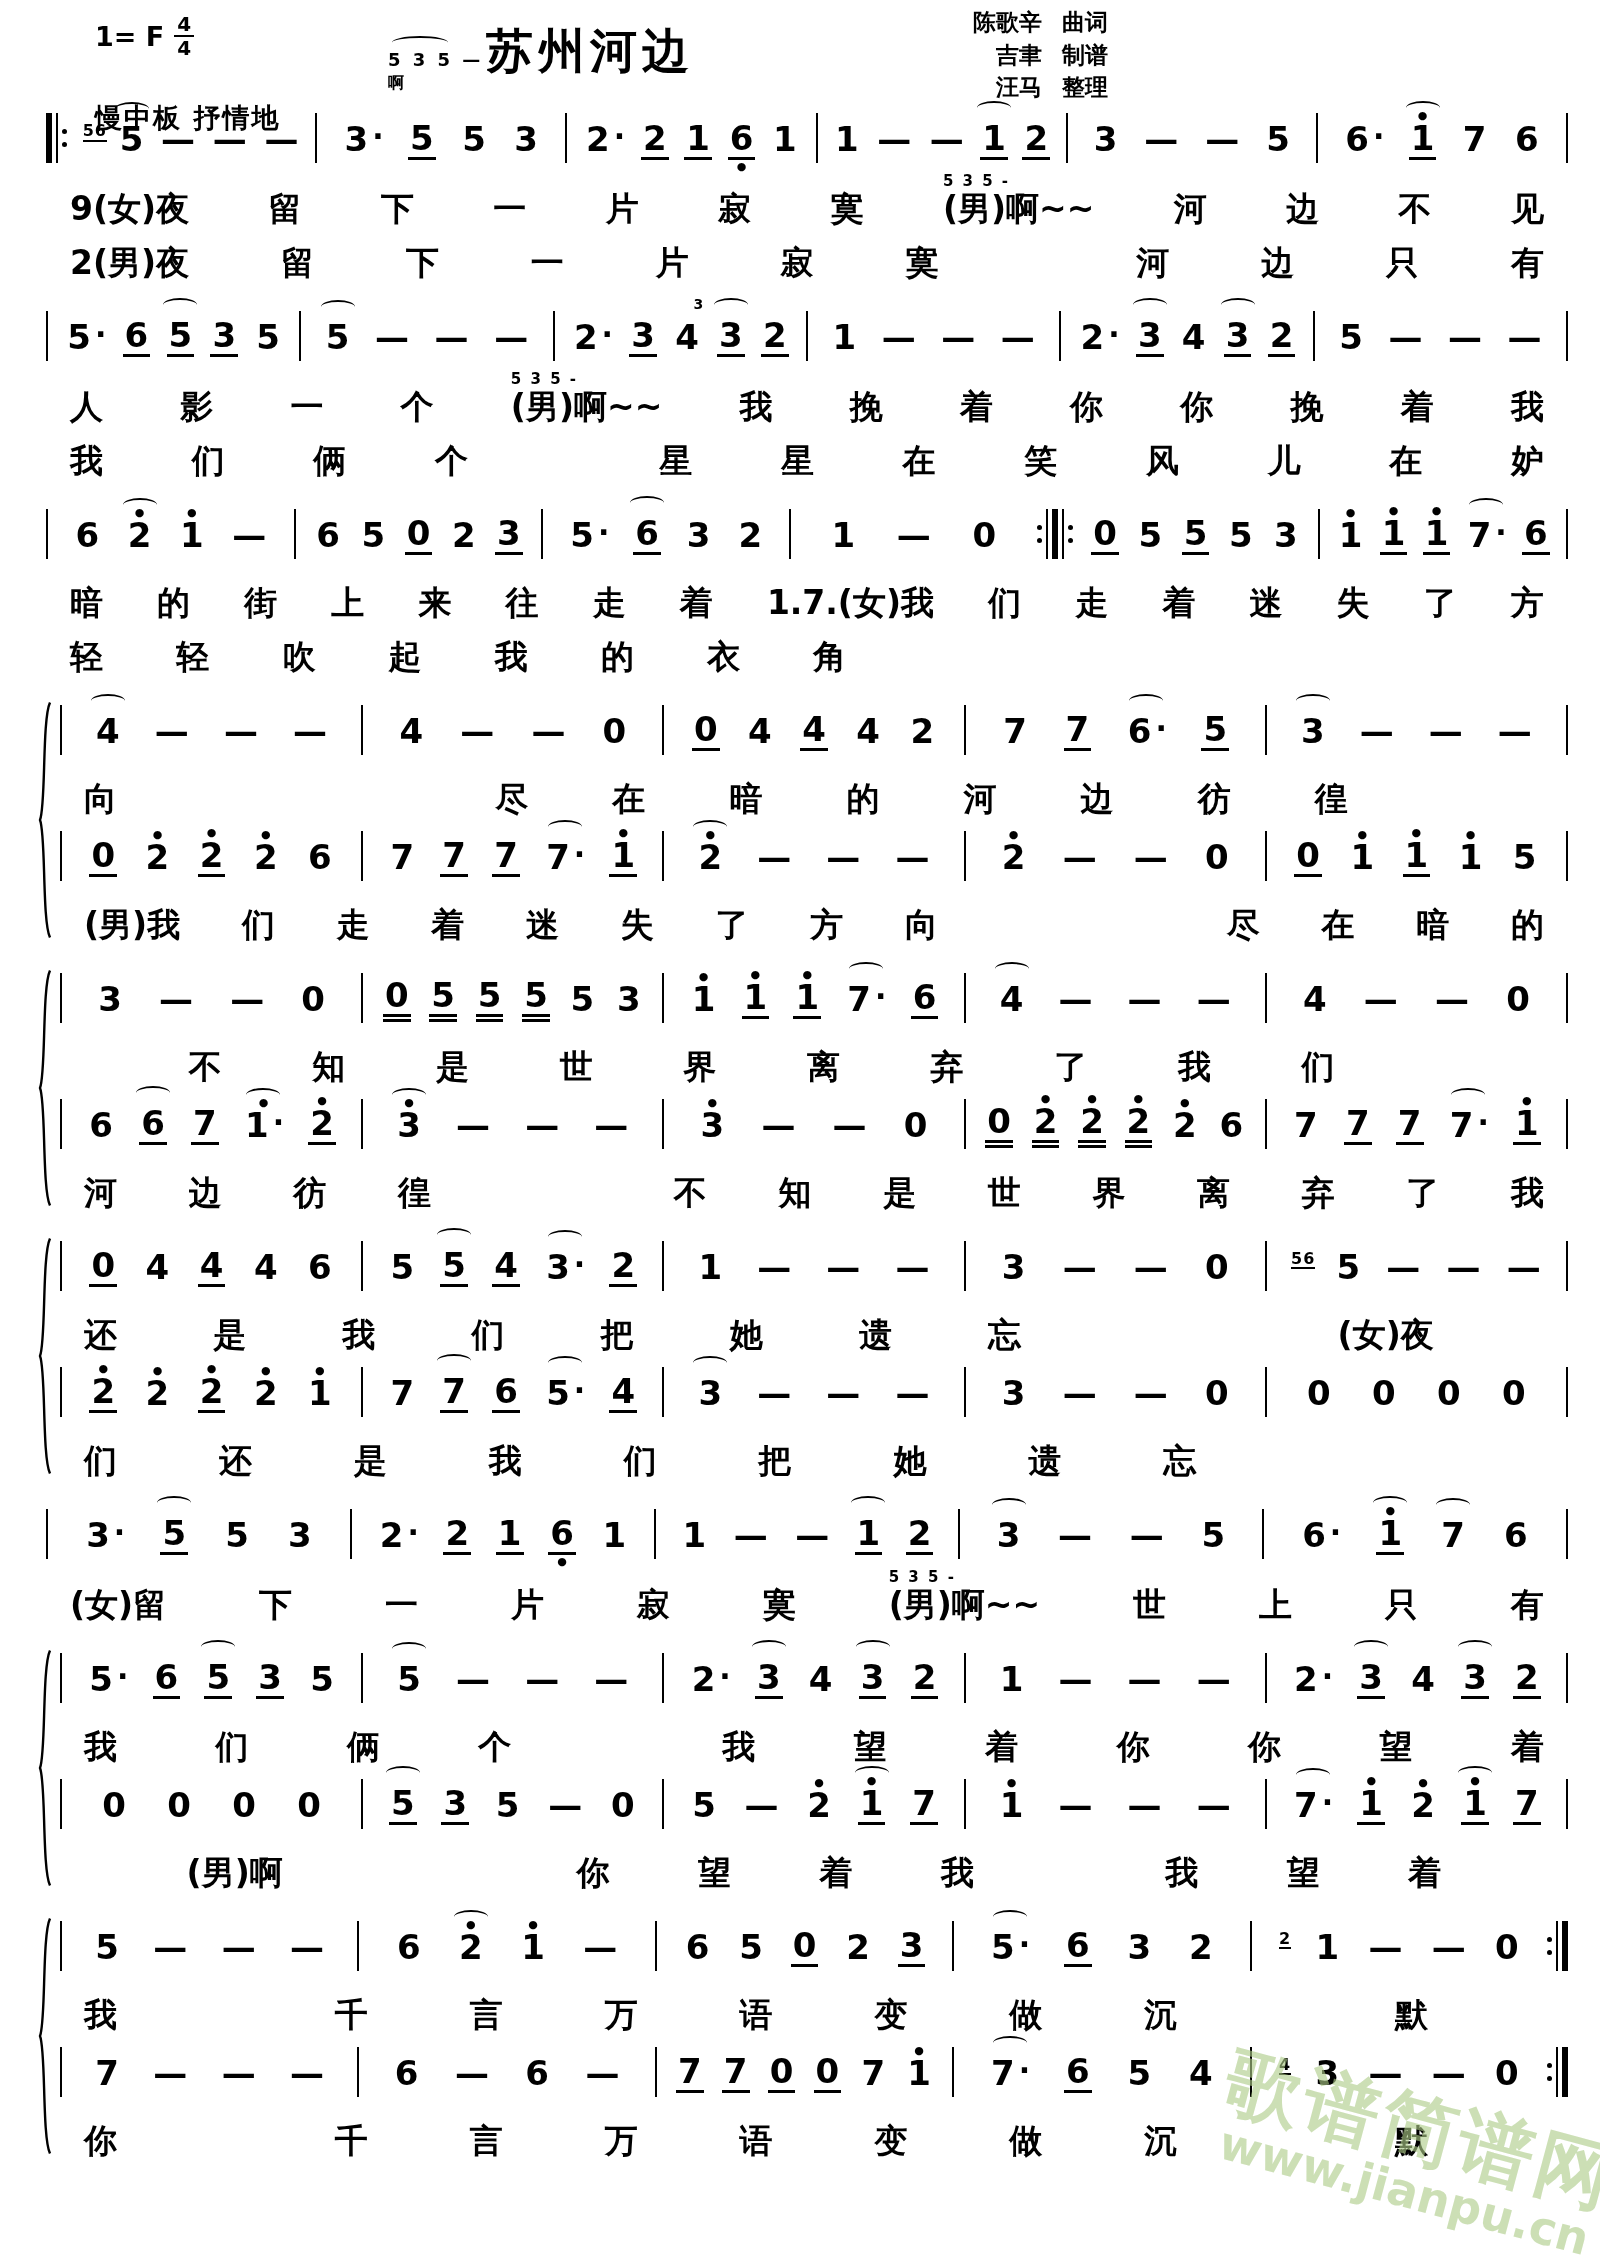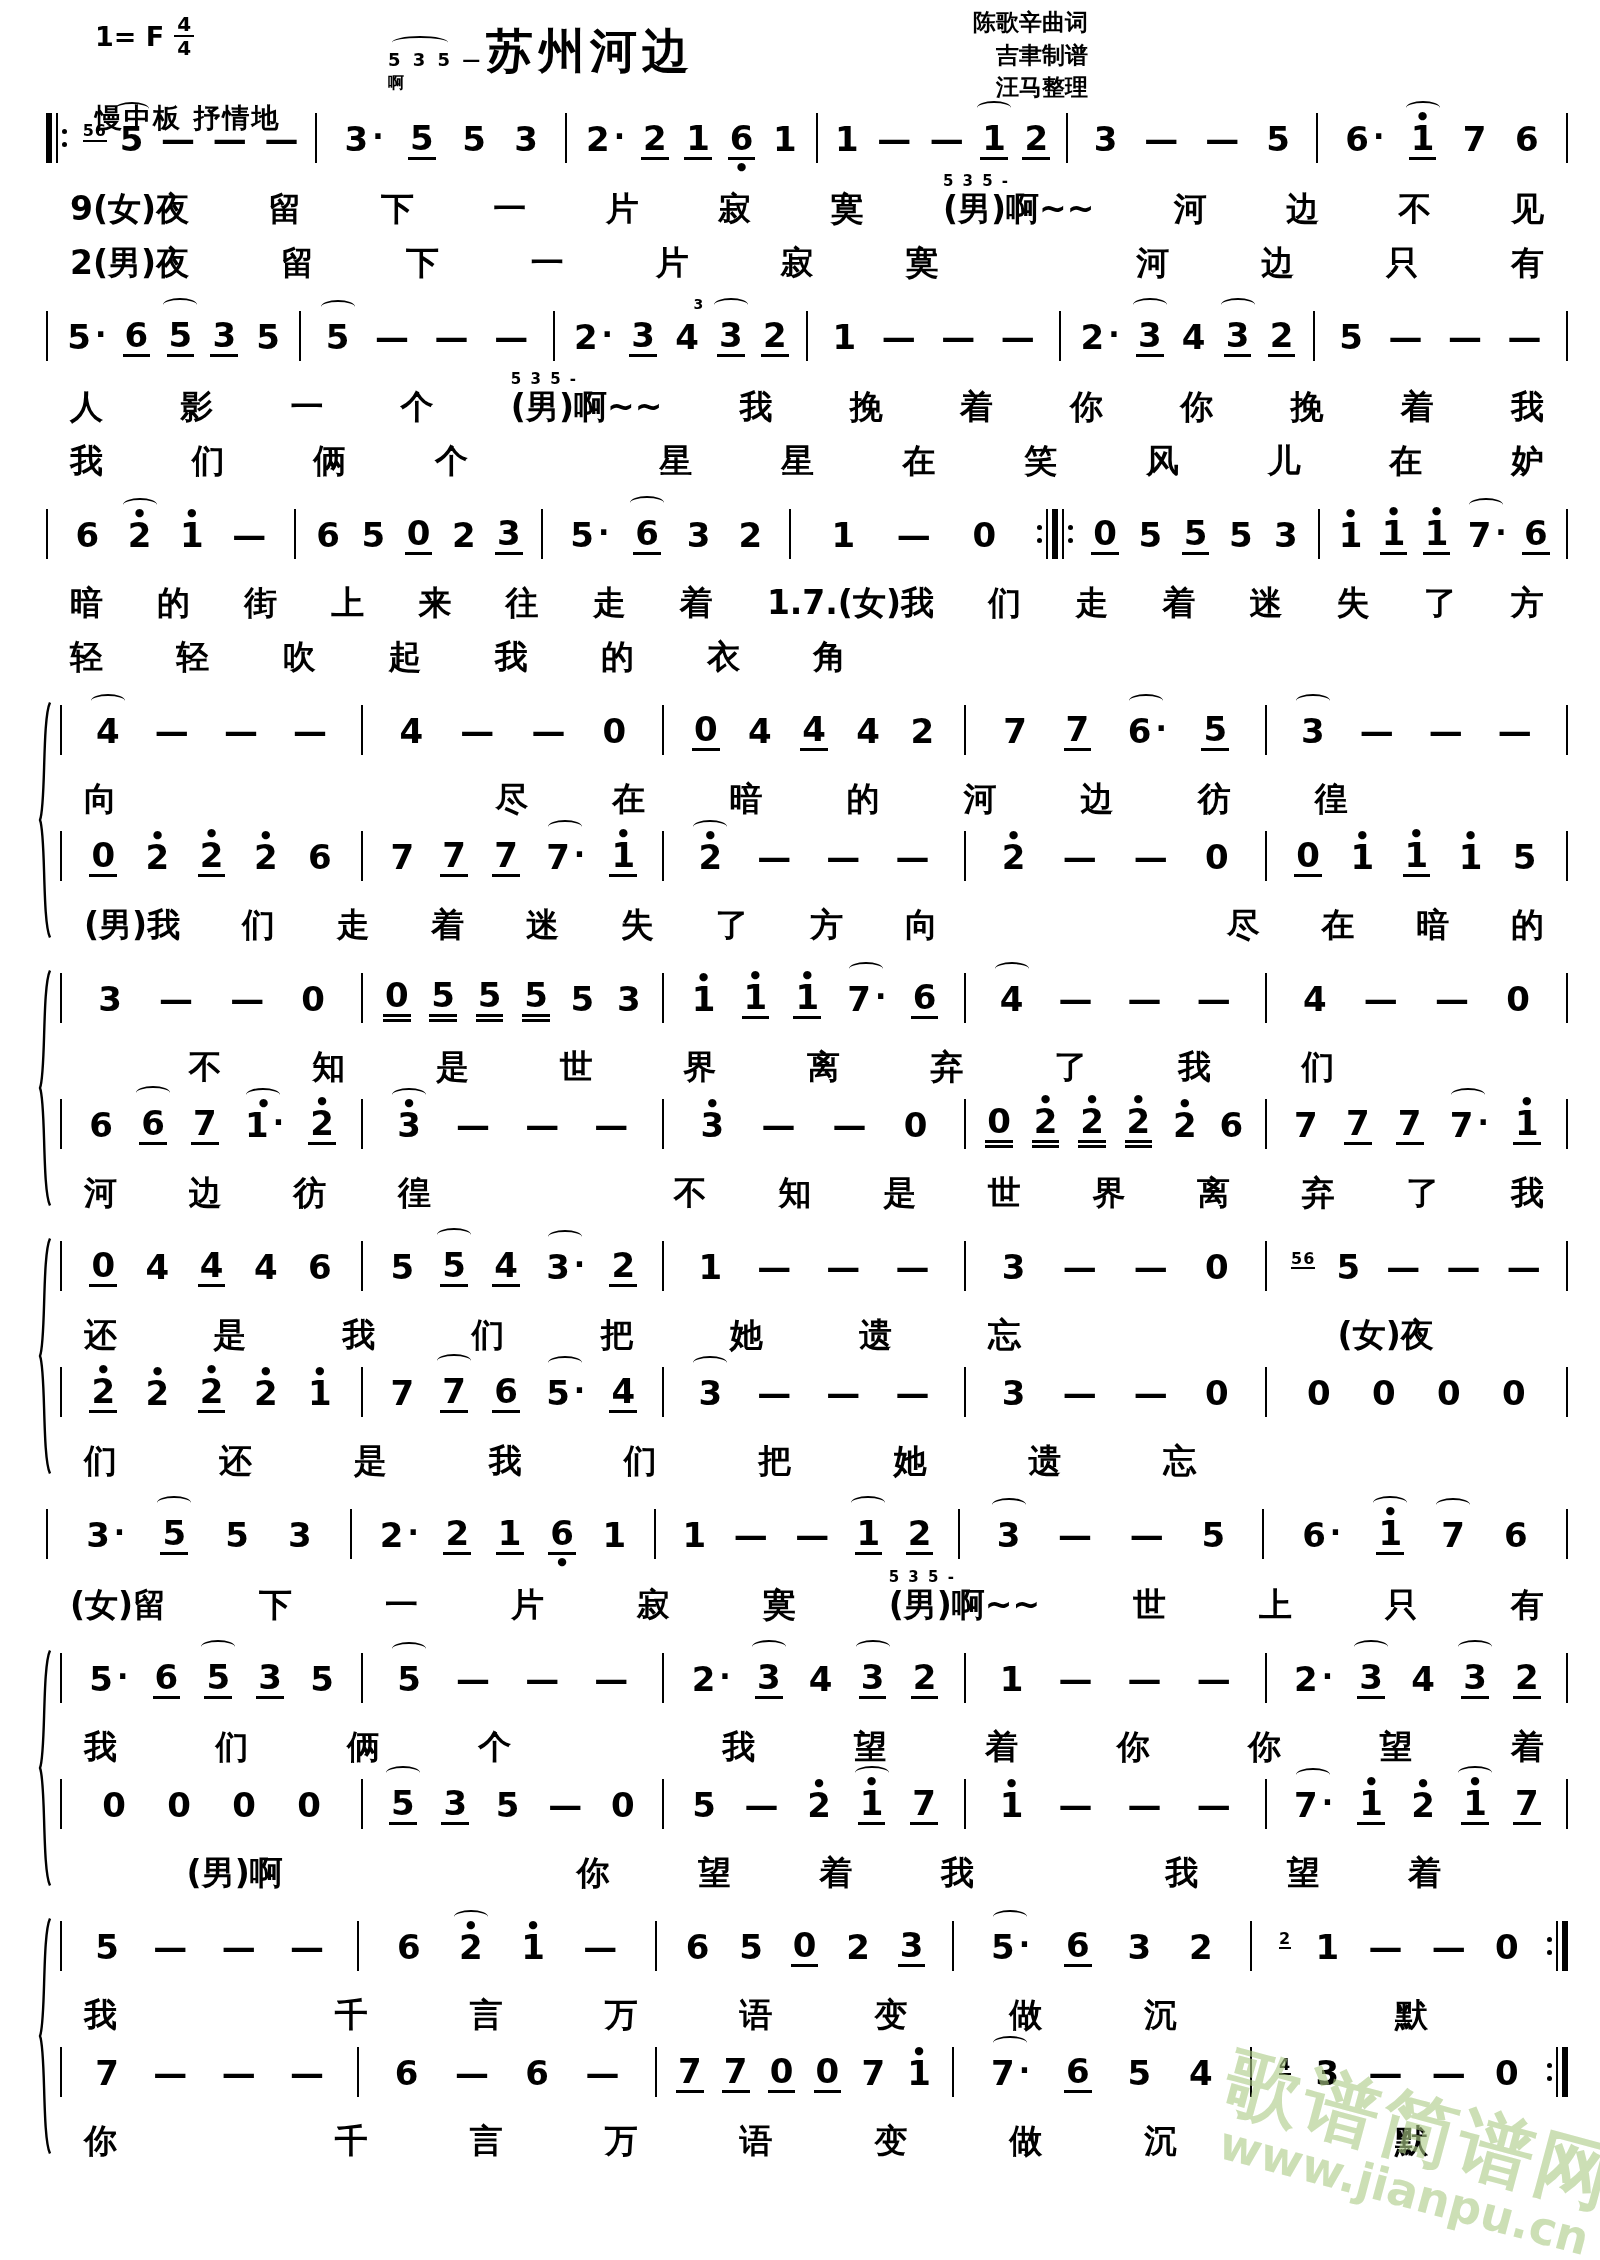--- a/index.html
+++ b/index.html
@@ -17,21 +17,21 @@
   .tnum{padding:0 3px;}
   .tempo{position:absolute;left:95px;top:56px;font-weight:bold;font-size:27px;letter-spacing:2px;margin-top:44px;}
   .pickup{position:absolute;left:388px;top:36px;font-weight:bold;}
   .parc{display:block;width:56px;height:11px;border-top:2.5px solid #000;border-radius:50%;margin-left:4px;}
   .pnotes{display:block;font-size:18px;letter-spacing:3px;}
   .plyric{display:block;font-size:16px;margin-top:3px;}
   .title{position:absolute;left:478px;top:12px;margin:8px;font-size:47px;font-weight:bold;letter-spacing:5px;}
   .credits{position:absolute;left:948px;top:6px;font-size:23px;font-weight:bold;line-height:1.42;}
   .credit-row{display:flex;}
   .cname{display:inline-block;min-width:94px;text-align:right;}
-  .crole{display:inline-block;}
+  .crole{display:inline-block;margin-left:20px;}
   
   .score{padding:2px 30px 0 44px;}
   .system{position:relative;margin-bottom:16px;}
   .system.braced{padding-left:14px;}
   .brace{position:absolute;left:-6px;top:6px;height:calc(100% - 12px);width:14px;}
   .noterow{display:flex;align-items:center;height:72px;}
   .measure{flex:1;display:flex;justify-content:space-evenly;align-items:center;}
   .tok{position:relative;display:inline-flex;align-items:flex-end;padding:16px 1px 12px 1px;}
   .num{display:inline-block;font-weight:bold;font-size:34px;line-height:1;padding:0 2px 2px 2px;}
   .num.u1{border-bottom:3px solid #000;}

